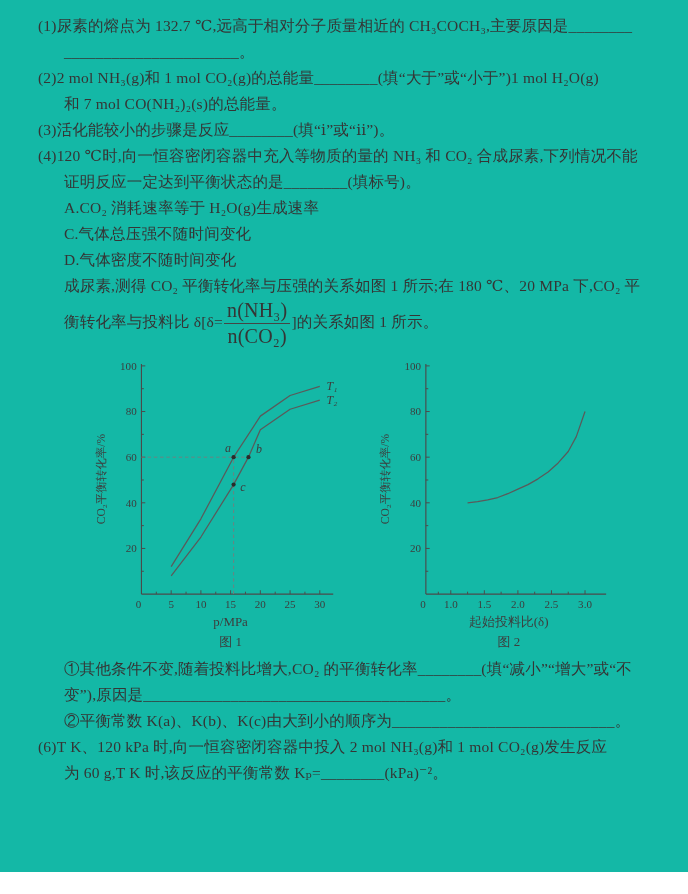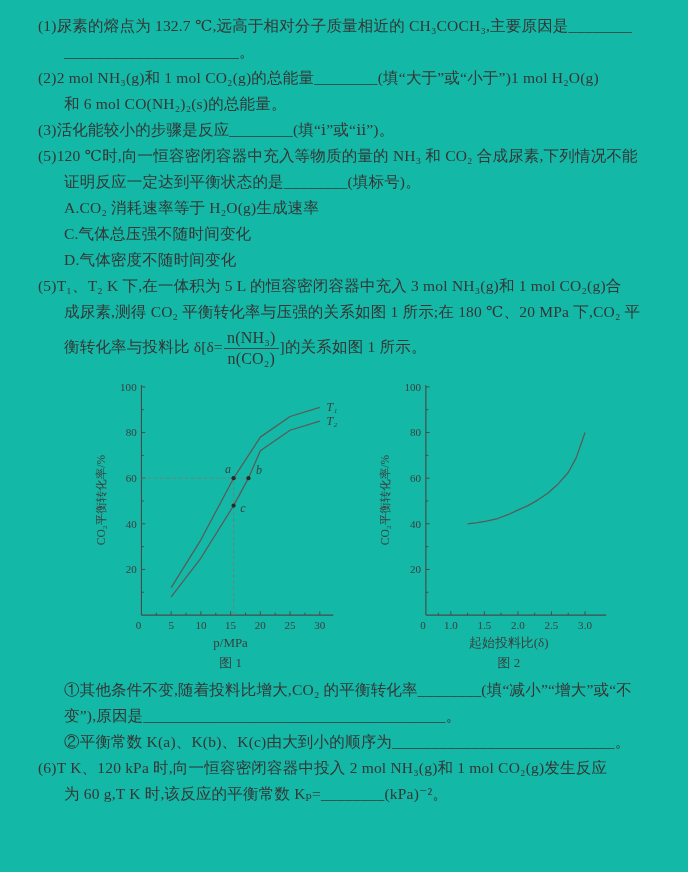--- a/index.html
+++ b/index.html
@@ -8,43 +8,42 @@
     background:#14b8a6;color:#353535;
     font-family:"Liberation Serif","DejaVu Serif",serif;
     font-size:15.5px;
     padding:13px 24px 0 38px;
   }
   .ln{line-height:26px;white-space:nowrap;letter-spacing:0.2px;}
   .indent{padding-left:26px;}
   .fracline{line-height:44px;}
   .frac{
     display:inline-block;vertical-align:middle;text-align:center;
-    line-height:1.15;font-size:16px;margin:0 1px;
+    line-height:1.15;font-size:20px;margin:0 1px;
   }
   .frac .num{display:block;padding:0 3px 1px;}
   .frac .den{display:block;border-top:1.2px solid #454545;padding:1px 3px 0;}
   .charts{display:flex;align-items:flex-start;margin:2px 0 0 44px;}
   svg text{font-family:"Liberation Serif","DejaVu Serif",serif;}
 </style>
 </head>
 <body>
 
 <div class="page">
 
   <div class="ln">(1)尿素的熔点为 132.7 ℃,远高于相对分子质量相近的 CH₃COCH₃,主要原因是________</div>
   <div class="ln indent">______________________。</div>
   <div class="ln">(2)2 mol NH₃(g)和 1 mol CO₂(g)的总能量________(填“大于”或“小于”)1 mol H₂O(g)</div>
-  <div class="ln indent">和 6 mol CO(NH₂)₂(s)的总能量。</div>
+  <div class="ln indent">和 7 mol CO(NH₂)₂(s)的总能量。</div>
   <div class="ln">(3)活化能较小的步骤是反应________(填“ⅰ”或“ⅱ”)。</div>
-  <div class="ln">(5)120 ℃时,向一恒容密闭容器中充入等物质的量的 NH₃ 和 CO₂ 合成尿素,下列情况不能</div>
+  <div class="ln">(4)120 ℃时,向一恒容密闭容器中充入等物质的量的 NH₃ 和 CO₂ 合成尿素,下列情况不能</div>
   <div class="ln indent">证明反应一定达到平衡状态的是________(填标号)。</div>
   <div class="ln indent">A.CO₂ 消耗速率等于 H₂O(g)生成速率</div>
   <div class="ln indent">C.气体总压强不随时间变化</div>
   <div class="ln indent">D.气体密度不随时间变化</div>
-  <div class="ln">(5)T₁、T₂ K 下,在一体积为 5 L 的恒容密闭容器中充入 3 mol NH₃(g)和 1 mol CO₂(g)合</div>
   <div class="ln indent">成尿素,测得 CO₂ 平衡转化率与压强的关系如图 1 所示;在 180 ℃、20 MPa 下,CO₂ 平</div>
 
   <div class="ln indent fracline">
     <span>衡转化率与投料比 δ[δ=</span><span class="frac"><span class="num">n(NH₃)</span><span class="den">n(CO₂)</span></span><span>]的关系如图 1 所示。</span>
   </div>
 
   <div class="charts">
     <svg id="chart1" width="307" height="306" viewBox="0 0 307 306">
         <line x1="62" y1="8" x2="62" y2="248" stroke="#4a4a4a" stroke-width="1.2"></line>
         <line x1="62" y1="248" x2="262" y2="248" stroke="#4a4a4a" stroke-width="1.2"></line>

